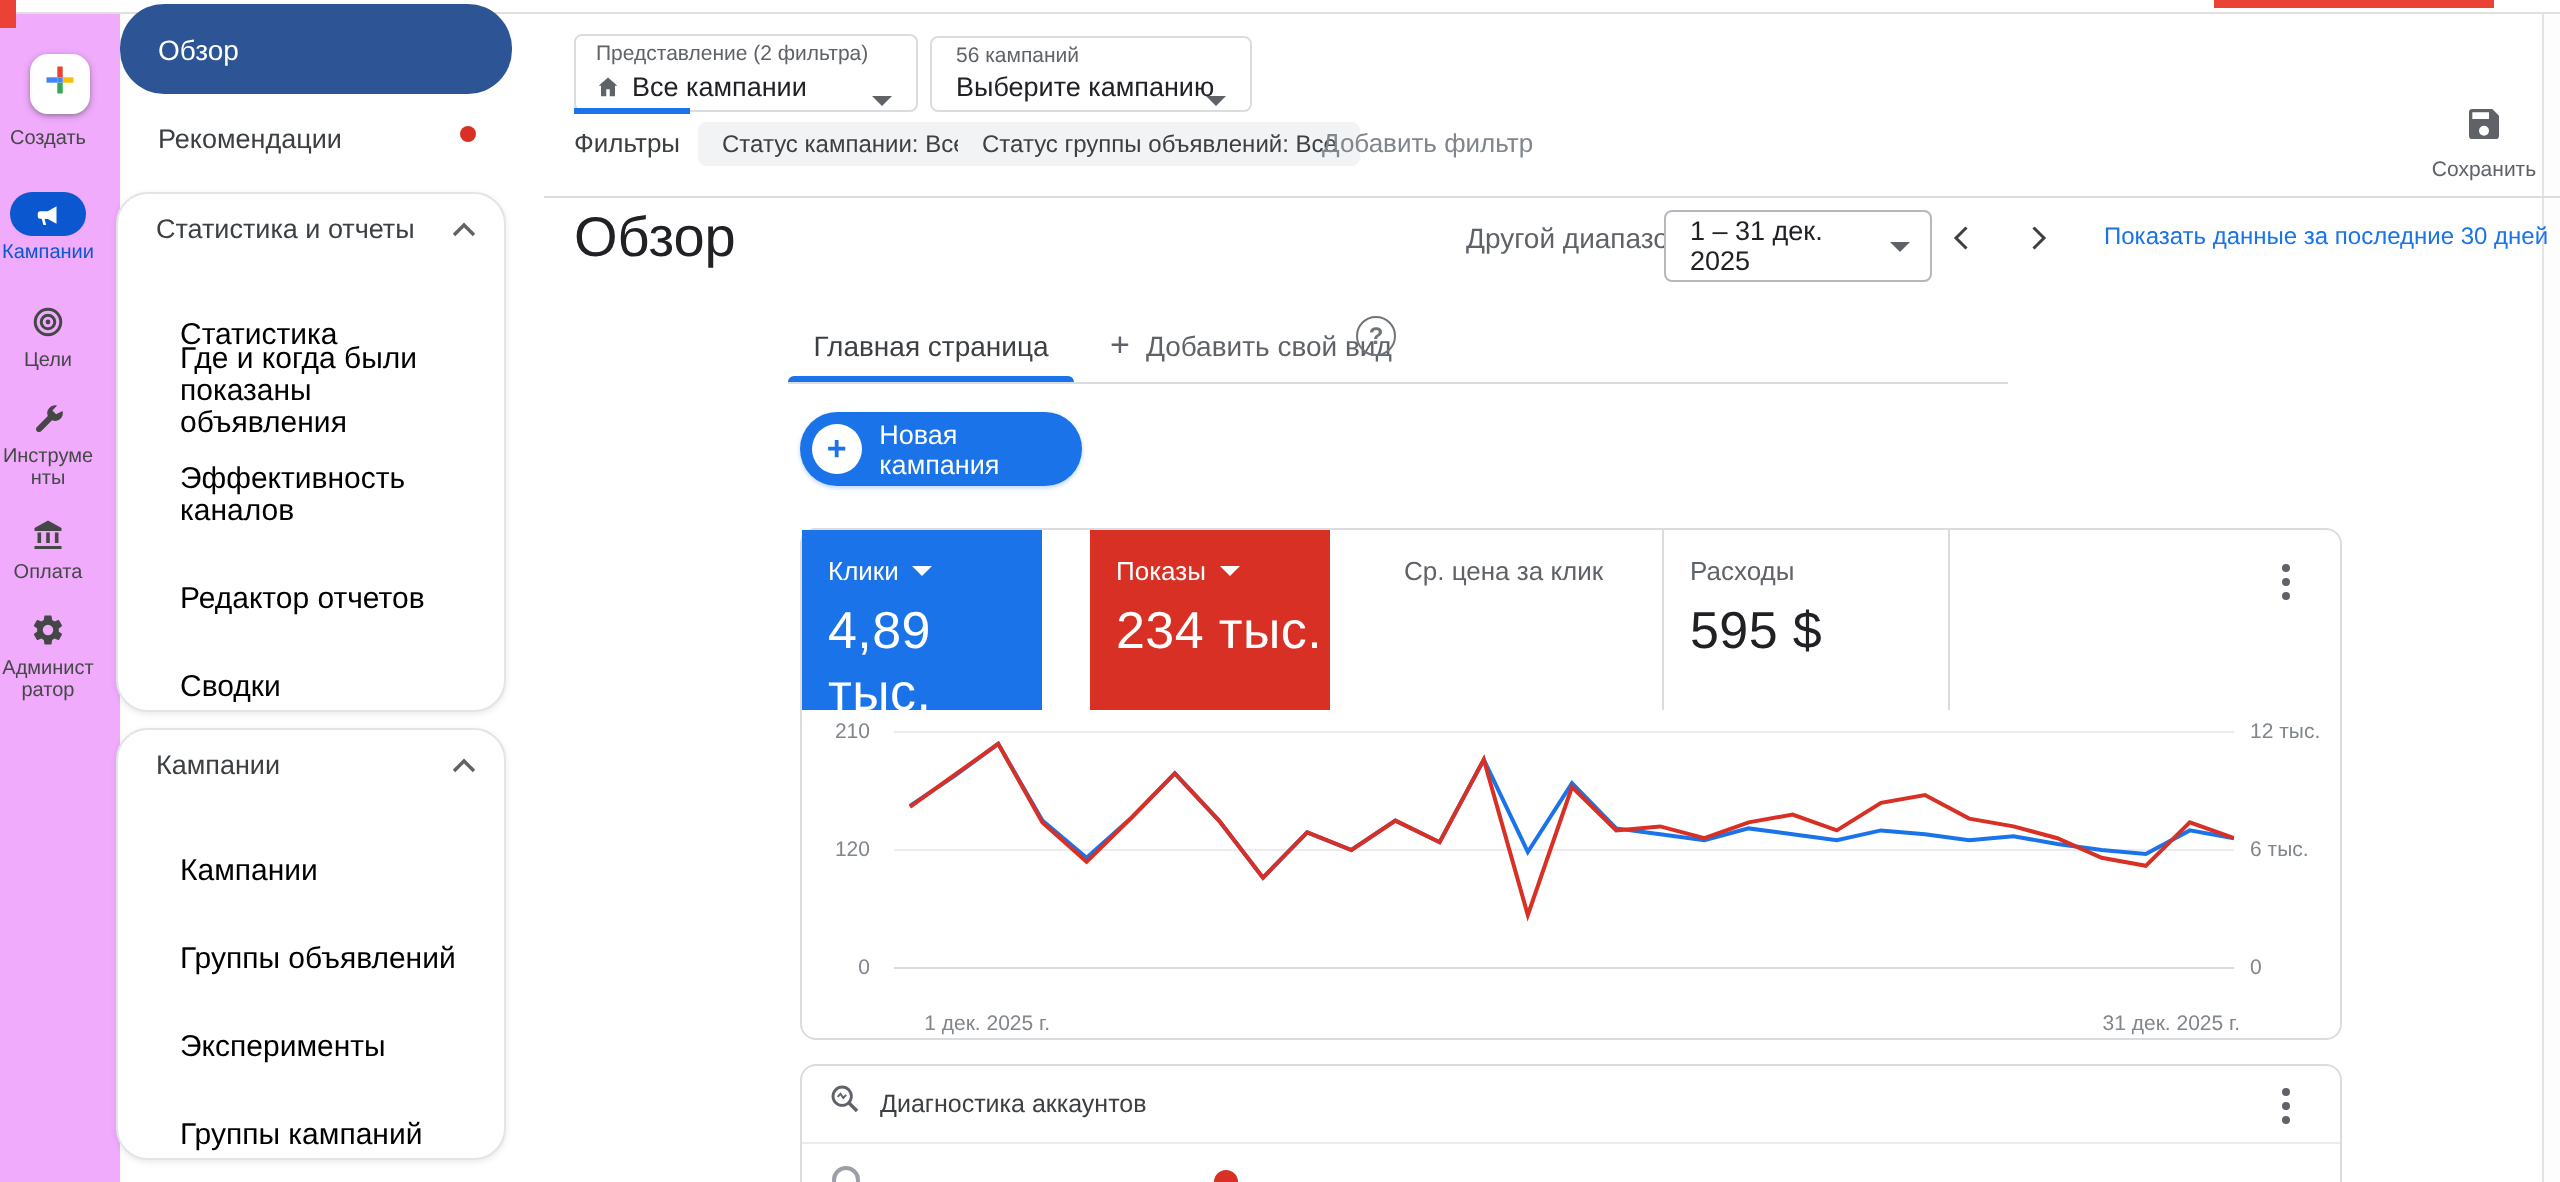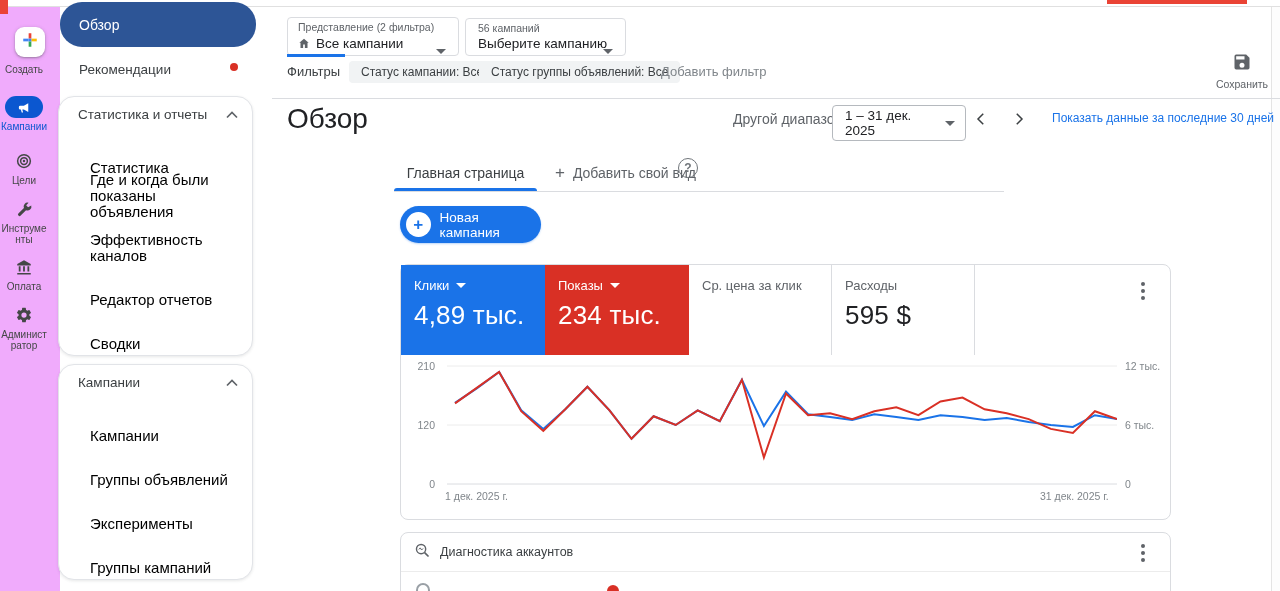--- a/index.html
+++ b/index.html
@@ -84,32 +84,32 @@
 
   
   #newcamp { left:400px; top:206px; width:141px; height:37px; border-radius:18.5px; background:#1a73e8;
     display:flex; align-items:center; padding-left:6px; cursor:pointer; box-shadow:0 1px 2px rgba(26,115,232,.3); }
   #newcamp .circ { width:25px; height:25px; border-radius:50%; background:#fff; color:#1a73e8;
     display:flex; align-items:center; justify-content:center; font-size:17px; font-weight:bold; }
   #newcamp .lbl { color:#fff; font-size:13.5px; margin-left:9px; }
 
   
   #metricscard { left:400px; top:264px; width:771px; height:256px; border:1px solid #dadce0; border-radius:8px; background:#fff; }
-  .scorecard { position:absolute; top:0; width:144px; height:90px; padding:13px 0 0 13px; cursor:pointer; }
+  .scorecard { position:absolute; top:0; width:120px; height:90px; padding:13px 0 0 13px; cursor:pointer; }
   .sc-label { font-size:13px; display:flex; align-items:center; gap:7px; }
   .sc-value { font-size:26px; margin-top:7px; letter-spacing:.2px; }
   #sc2, #sc3 { border-right:1px solid #dadce0; }
   .menu-dots { position:absolute; width:24px; height:24px; display:flex; flex-direction:column;
     align-items:center; justify-content:center; gap:3px; cursor:pointer; }
   .menu-dots i { width:4px; height:4px; border-radius:50%; background:#5f6368; }
 
   .tick { position:absolute; font-size:10.5px; color:#80868b; }
   .tl { left:399px; width:36px; text-align:right; }
   .tr { left:1125px; width:50px; }
-  .xlab { position:absolute; top:490px; font-size:10.5px; color:#80868b; width:80px; text-align:left; }
+  .xlab { position:absolute; top:506px; font-size:10.5px; color:#80868b; width:80px; text-align:right; }
 
   
   #diagcard { left:400px; top:532px; width:771px; height:120px; border:1px solid #dadce0; border-radius:8px; background:#fff; }
   #diaghead { position:absolute; top:0; left:0; right:0; height:39px; display:flex; align-items:center;
     padding-left:13px; border-bottom:1px solid #ececec; }
   #diaghead .ttl { font-size:12.5px; color:#3c4043; margin-left:9px; }
   #diag-status-icon { position:absolute; left:15px; top:50px; width:14px; height:14px; border:2px solid #9aa0a6; border-radius:50%; }
   #diag-error-dot { position:absolute; left:206px; top:52px; width:12px; height:12px; border-radius:50%; background:#d93025; }
 </style>
 </head>

